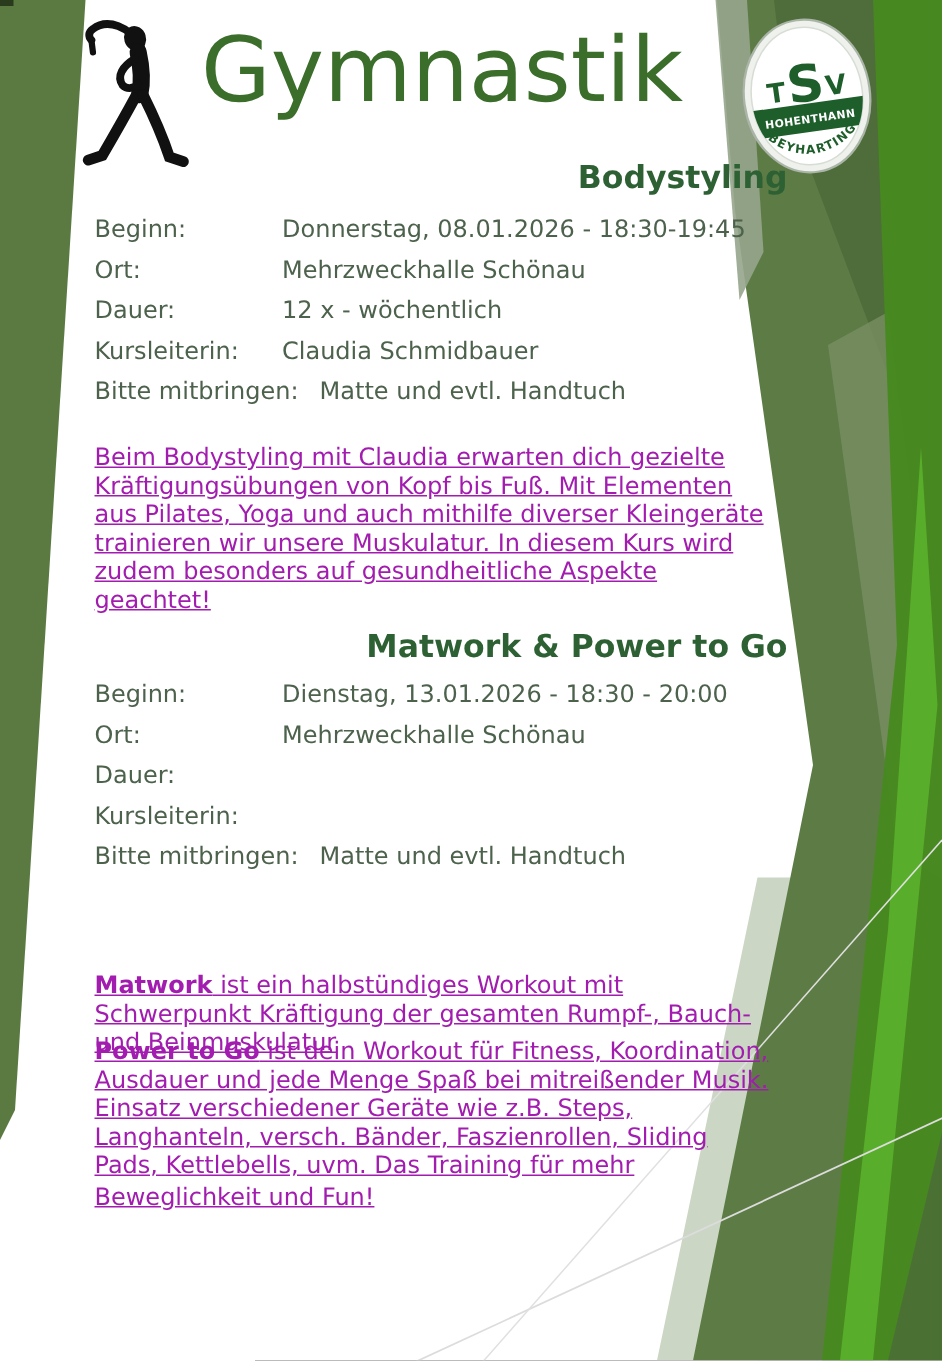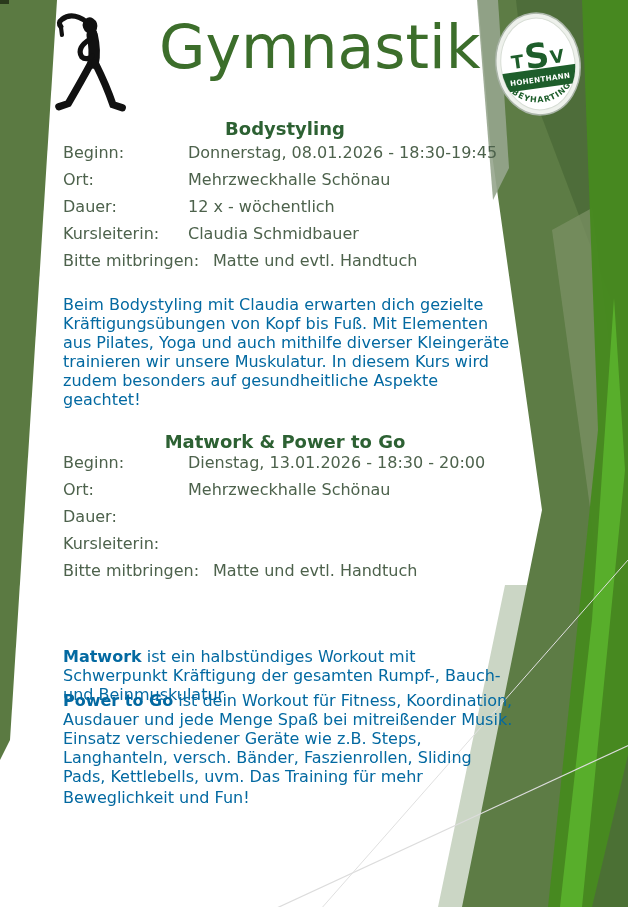--- a/index.html
+++ b/index.html
@@ -7,36 +7,36 @@
     position:relative; width:628px; height:907px; margin:0 auto;
     background:#ffffff; overflow:hidden;
     font-family:"DejaVu Sans","Liberation Sans",sans-serif;
   }
   .bg{position:absolute;left:0;top:0;width:628px;height:907px;}
   .content{position:absolute;left:0;top:0;width:628px;height:907px;}
 
   .gymnast{position:absolute;left:46px;top:10px;width:86px;height:104px;}
   .title{
     position:absolute;left:134px;top:14px;width:360px;
-    font-size:60px;color:#3c6e2b;letter-spacing:0px;line-height:1.1;margin-left:25px;
+    font-size:60px;color:#3c6e2b;letter-spacing:0px;line-height:1.1;
   }
   .badge{position:absolute;left:486px;top:4px;width:104px;height:120px;}
 
   .col{position:absolute;left:45px;width:480px;}
   .sec-heading{
-    text-align:center;font-size:18px;font-weight:bold;color:#2d6133;margin-top:12px;
+    text-align:right;font-size:21px;font-weight:bold;color:#2d6133;
   }
   .h1{top:106px;} .h2{top:419px;}
   .rows{padding-left:18px;color:#4d624c;font-size:16px;}
   .r1{top:139px;} .r2{top:449px;}
   .detail-row{display:grid;grid-template-columns:125px 1fr;height:27px;align-items:center;}
   .detail-row.wide{display:block;line-height:27px;height:27px;}
   .detail-row.wide .val{margin-left:14px;}
   .para{
-    padding-left:18px;width:452px;color:#0369a1;font-size:16px;line-height:19px;
+    padding-left:18px;width:452px;color:#a21caf;font-size:16px;line-height:19px;text-decoration:underline;
   }
   .pA{top:295px;} .pB{top:603px;margin-top:44px;} .pC{top:691px;} .pD{top:788px;}
   .lead{font-weight:bold;}
 </style>
 </head>
 <body>
 
 <div class="page">
 
   <svg class="bg" viewBox="0 0 628 907" aria-hidden="true">

